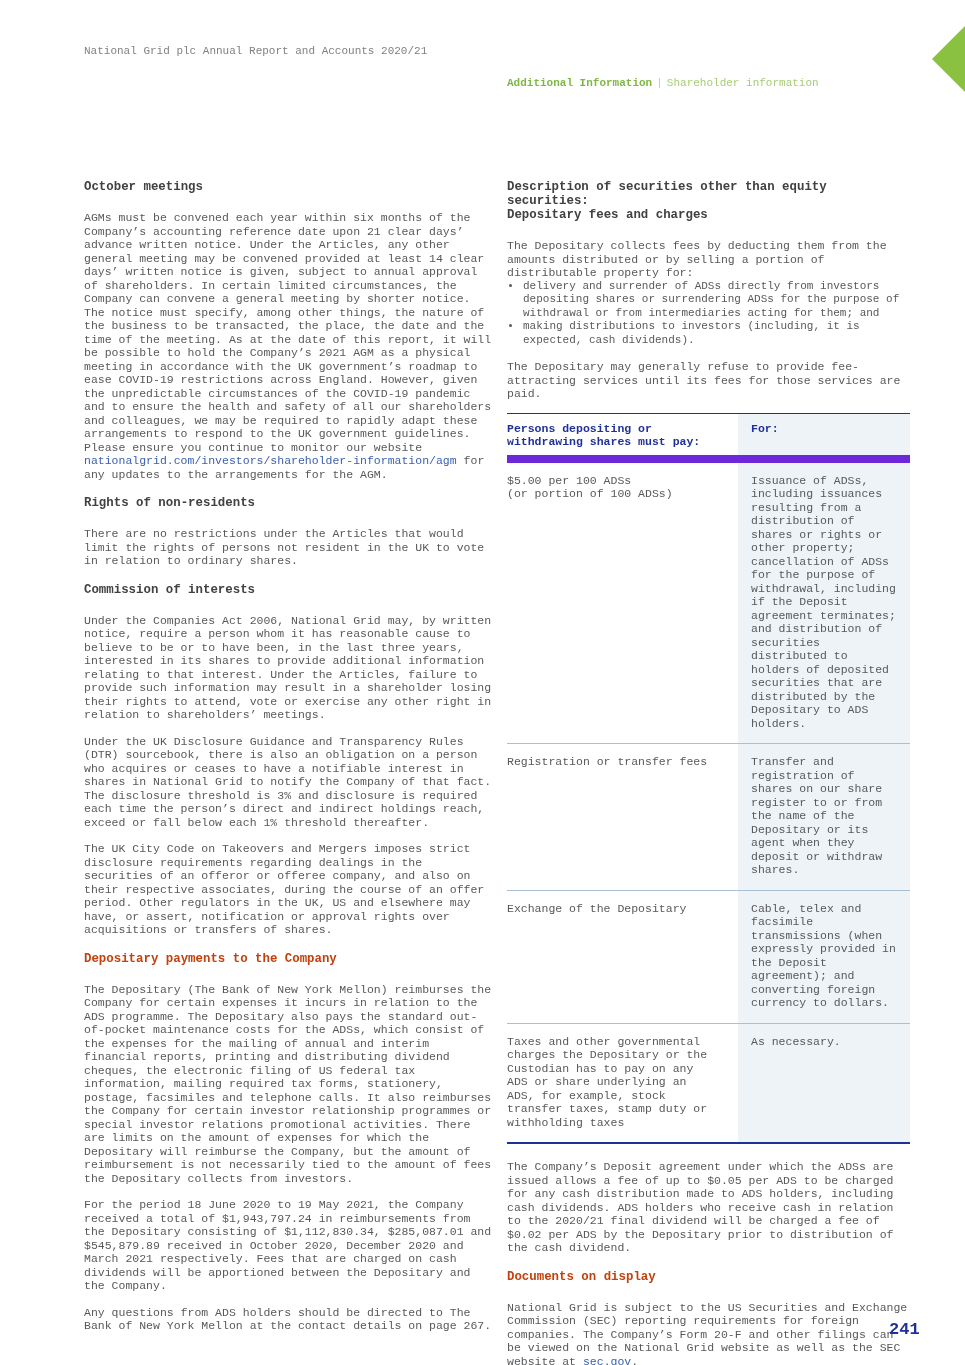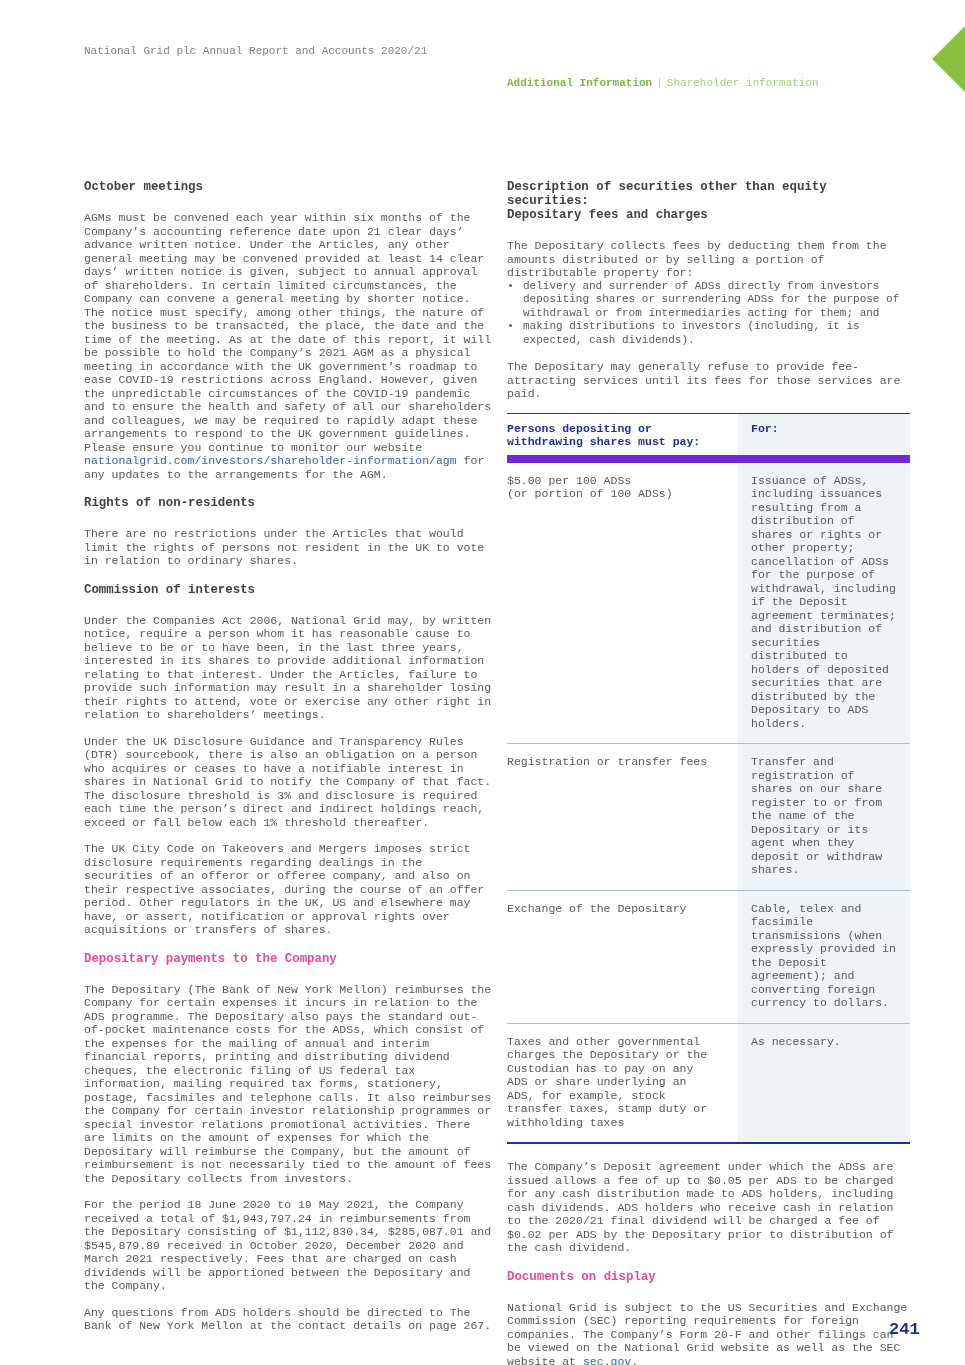--- a/index.html
+++ b/index.html
@@ -28,21 +28,21 @@
   
   .content { position: absolute; top: 180px; left: 84px; display: flex; }
   .col-left  { width: 411px; margin-right: 12px; }
   .col-right { width: 403px; }
   p { font-size: 11.5px; line-height: 13.5px; margin: 13px 0 0; }
   .heading {
     font-size: 12.4px; line-height: 14px; font-weight: bold;
     margin: 15px 0 1px;
   }
   .heading.dark { color: #414042; }
-  .heading.blue { color: #ec4899; }
+  .heading.blue { color: #c2410c; }
   .heading.first { margin-top: 0; }
   .heading + p { margin-top: 17px; }
   a.doc-link { color: #3a5fb0; text-decoration: none; cursor: pointer; }
   
   ul.bullets { margin: 0; padding: 0 0 0 15px; list-style: disc outside; }
   ul.bullets li { font-size: 11px; line-height: 13.5px; padding-left: 1px; margin: 0; }
   
   table.fees {
     width: 100%; margin-top: 12px;
     border-collapse: collapse;

